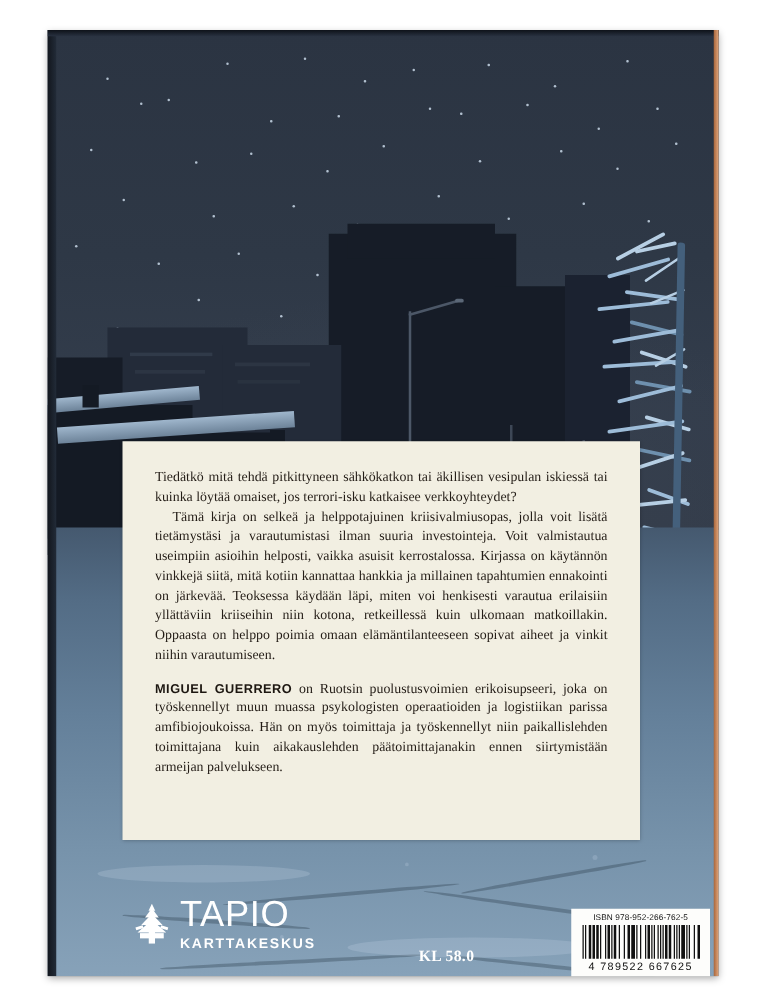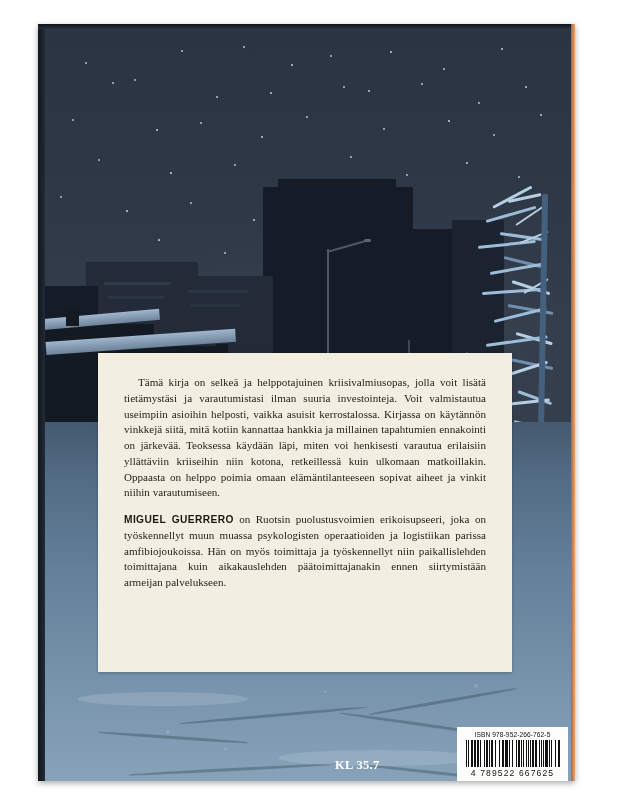--- a/index.html
+++ b/index.html
@@ -409,27 +409,48 @@
       <div class="snow-light" style="left:240px;top:726px;width:200px;height:16px;"></div>
       <div class="snow-light" style="left:128px;top:706px;width:4px;height:4px;"></div>
       <div class="snow-light" style="left:186px;top:724px;width:3px;height:3px;"></div>
       <div class="snow-light" style="left:436px;top:660px;width:4px;height:4px;"></div>
       <div class="snow-light" style="left:286px;top:666px;width:3px;height:3px;"></div>
 
     </div>
 
     <div id="panel">
 
+      <p class="body-p">Tiedätkö mitä tehdä pitkittyneen sähkökatkon tai äkillisen vesipulan iskiessä tai kuinka löytää omaiset, jos terrori-isku katkaisee verkkoyhteydet?</p>
       <p class="body-p indent">Tämä kirja on selkeä ja helppotajuinen kriisivalmiusopas, jolla voit lisätä tietämystäsi ja varautumistasi ilman suuria investointeja. Voit valmistautua useimpiin asioihin helposti, vaikka asuisit kerrostalossa. Kirjassa on käytännön vinkkejä siitä, mitä kotiin kannattaa hankkia ja millainen tapahtumien ennakointi on järkevää. Teoksessa käydään läpi, miten voi henkisesti varautua erilaisiin yllättäviin kriiseihin niin kotona, retkeillessä kuin ulkomaan matkoillakin. Oppaasta on helppo poimia omaan elämäntilanteeseen sopivat aiheet ja vinkit niihin varautumiseen.</p>
 
       <p id="bio-p"><span id="bio-name">MIGUEL GUERRERO</span><span> on Ruotsin puolustusvoimien erikoisupseeri, joka on työskennellyt muun muassa psykologisten operaatioiden ja logistiikan parissa amfibiojoukoissa. Hän on myös toimittaja ja työskennellyt niin paikallislehden toimittajana kuin aikakauslehden päätoimittajanakin ennen siirtymistään armeijan palvelukseen.</span></p>
     </div>
 
-
-    <div id="kl-code">KL 35.7</div>
+    <div id="logo-block">
+      <span id="tree-icon">
+        <svg width="27" height="32" viewBox="0 0 27 32" aria-hidden="true">
+          <g fill="#ffffff">
+            <rect x="11" y="20" width="5" height="12"></rect>
+            <rect x="4" y="23.5" width="19" height="4.2"></rect>
+            <path d="M13.5 0 L16.2 5.5 L10.8 5.5 Z"></path>
+            <path d="M13.5 3.5 L19 11 L8 11 Z"></path>
+            <path d="M13.5 8 L22 17 L5 17 Z"></path>
+            <path d="M13.5 13 L25 23 L2 23 Z"></path>
+            <rect x="0.5" y="18" width="6" height="2.4" transform="rotate(-18 3.5 19)"></rect>
+            <rect x="20.5" y="18" width="6" height="2.4" transform="rotate(18 23.5 19)"></rect>
+          </g>
+        </svg>
+      </span>
+      <span id="logo-text">
+        <span id="logo-word">TAPIO</span>
+        <span id="logo-sub">KARTTAKESKUS</span>
+      </span>
+    </div>
+
+    <div id="kl-code">KL 58.0</div>
 
     <div id="barcode-box">
       <div id="isbn-text">ISBN 978-952-266-762-5</div>
       <div id="barcode-bars">
           <span class="bar" style="width: 1px; background: rgb(17, 17, 17);"></span>
           <span class="bar" style="width: 1px; background: transparent;"></span>
           <span class="bar" style="width: 1px; background: rgb(17, 17, 17);"></span>
           <span class="bar" style="width: 2px; background: transparent;"></span>
           <span class="bar" style="width: 2px; background: rgb(17, 17, 17);"></span>
           <span class="bar" style="width: 1px; background: transparent;"></span>

